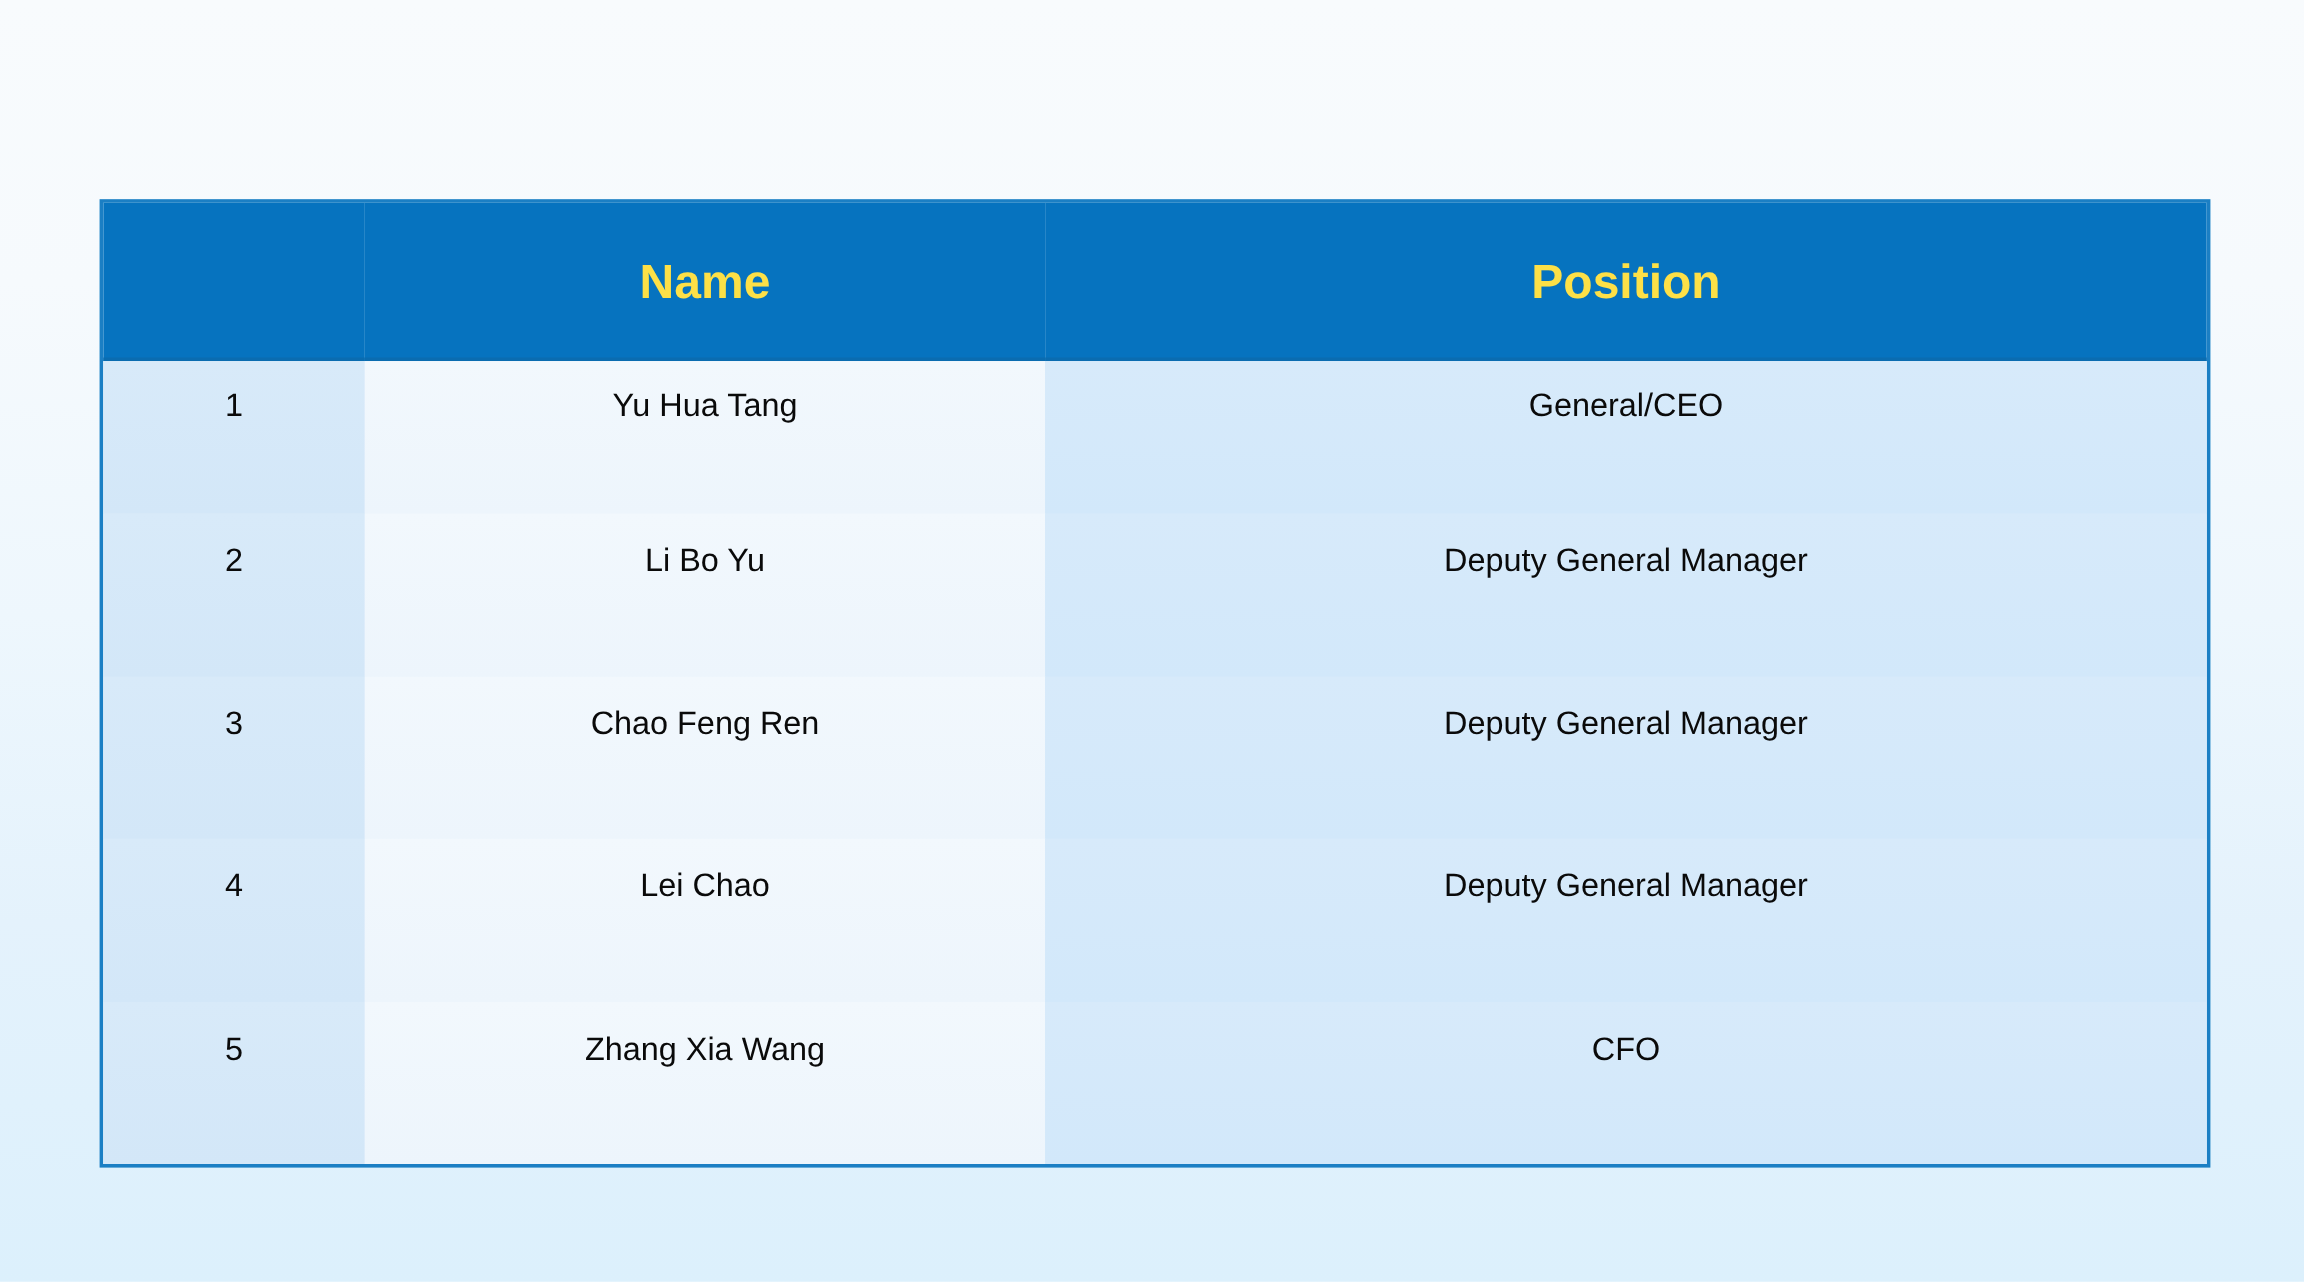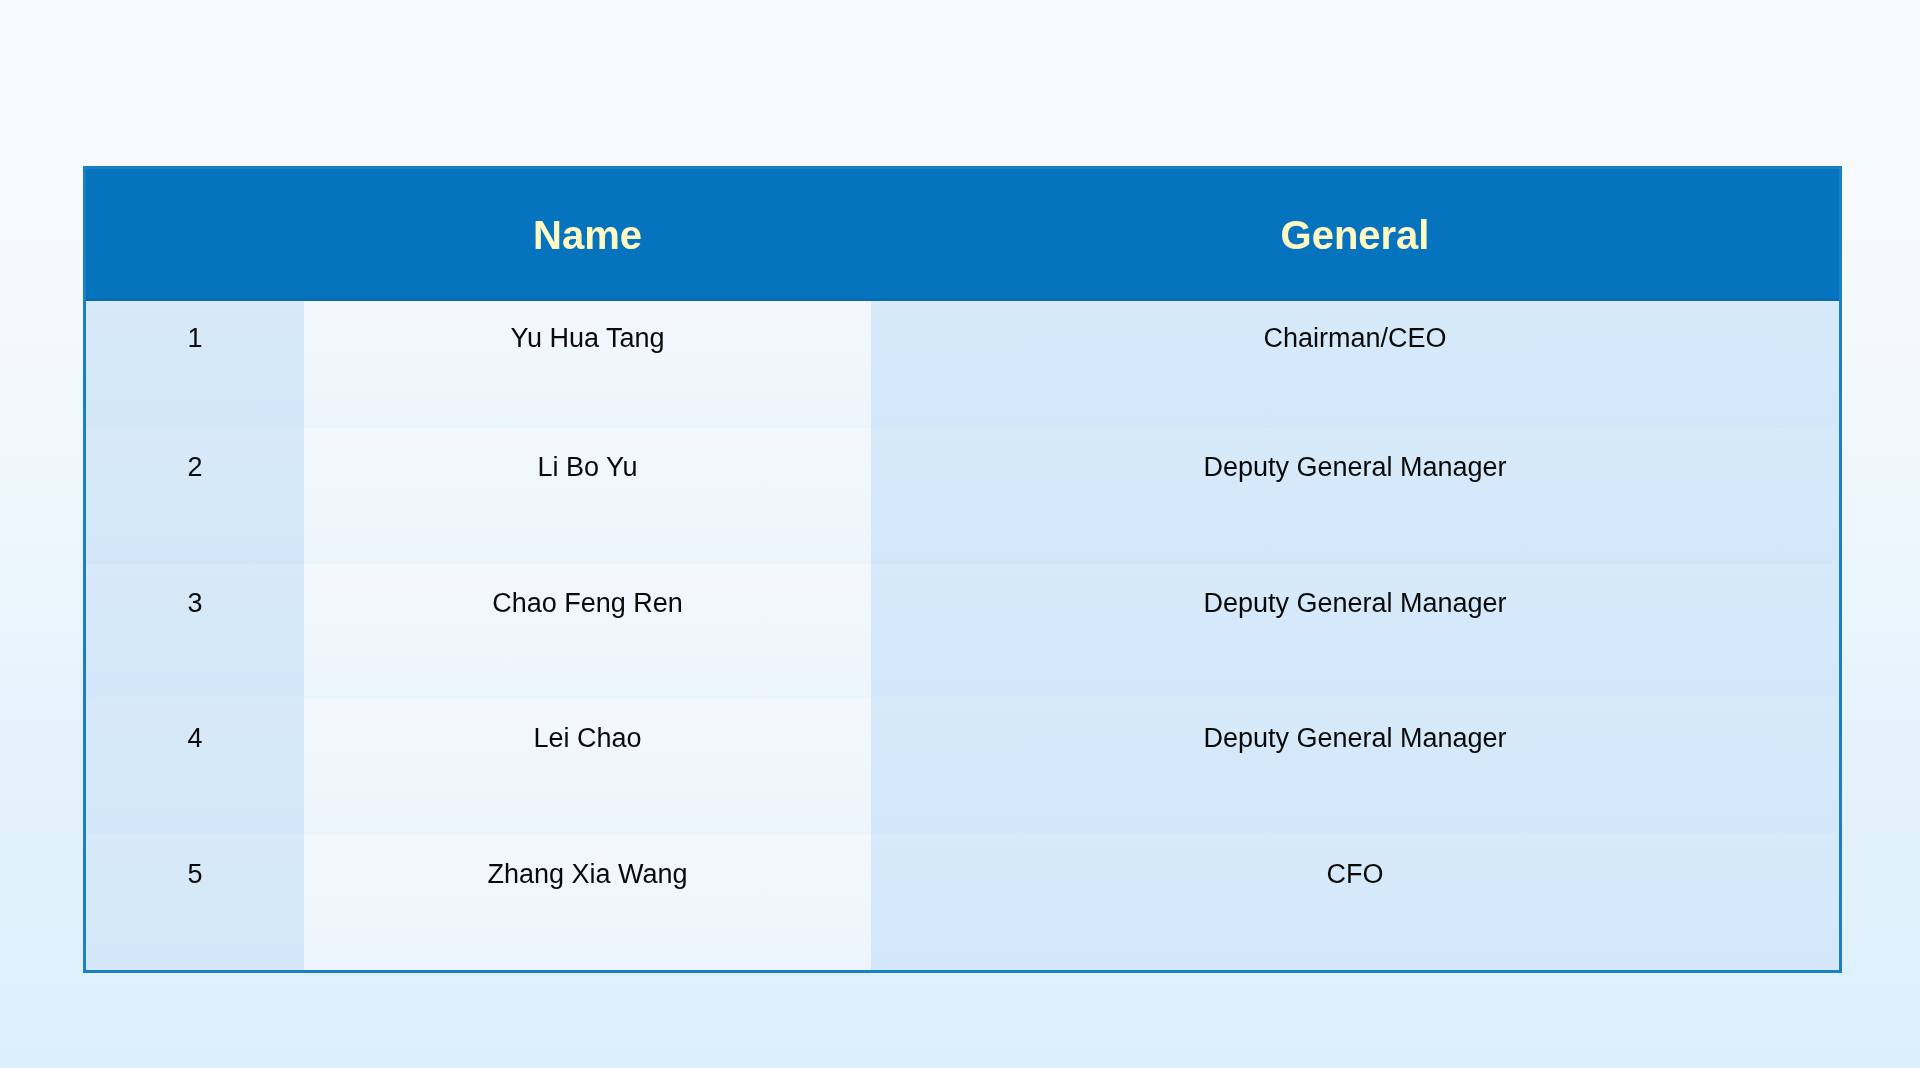--- a/index.html
+++ b/index.html
@@ -37,21 +37,21 @@
   .table {
     width: 100%;
     height: 100%;
     border-collapse: collapse;
     table-layout: fixed;
   }
 
   
   .table thead th {
     background: #0673bf;
-    color: #fef9c3;
+    color: #fde047;
     font-size: 40px;
     font-weight: bold;
     text-align: center;
     vertical-align: middle;
     height: 132px;
     padding: 0;
     border: none;
     box-shadow: inset 0 -3px 0 #0a6cb0;
   }
   .table thead th.col-index {
@@ -109,34 +109,34 @@
       <colgroup>
         <col class="col-index">
         <col class="col-name">
         <col class="col-position">
       </colgroup>
 
       <thead>
         <tr>
           <th class="col-index"></th>
           <th class="col-name">Name</th>
-          <th class="col-position">General</th>
+          <th class="col-position">Position</th>
         </tr>
       </thead>
 
       <tbody>
         <tr>
           <td class="cell-index">
             <span class="cell-inner">1</span>
           </td>
           <td class="cell-name">
             <span class="cell-inner">Yu Hua Tang</span>
           </td>
           <td class="cell-position">
-            <span class="cell-inner">Chairman/CEO</span>
+            <span class="cell-inner">General/CEO</span>
           </td>
         </tr>
 
         <tr>
           <td class="cell-index">
             <span class="cell-inner">2</span>
           </td>
           <td class="cell-name">
             <span class="cell-inner">Li Bo Yu</span>
           </td>

